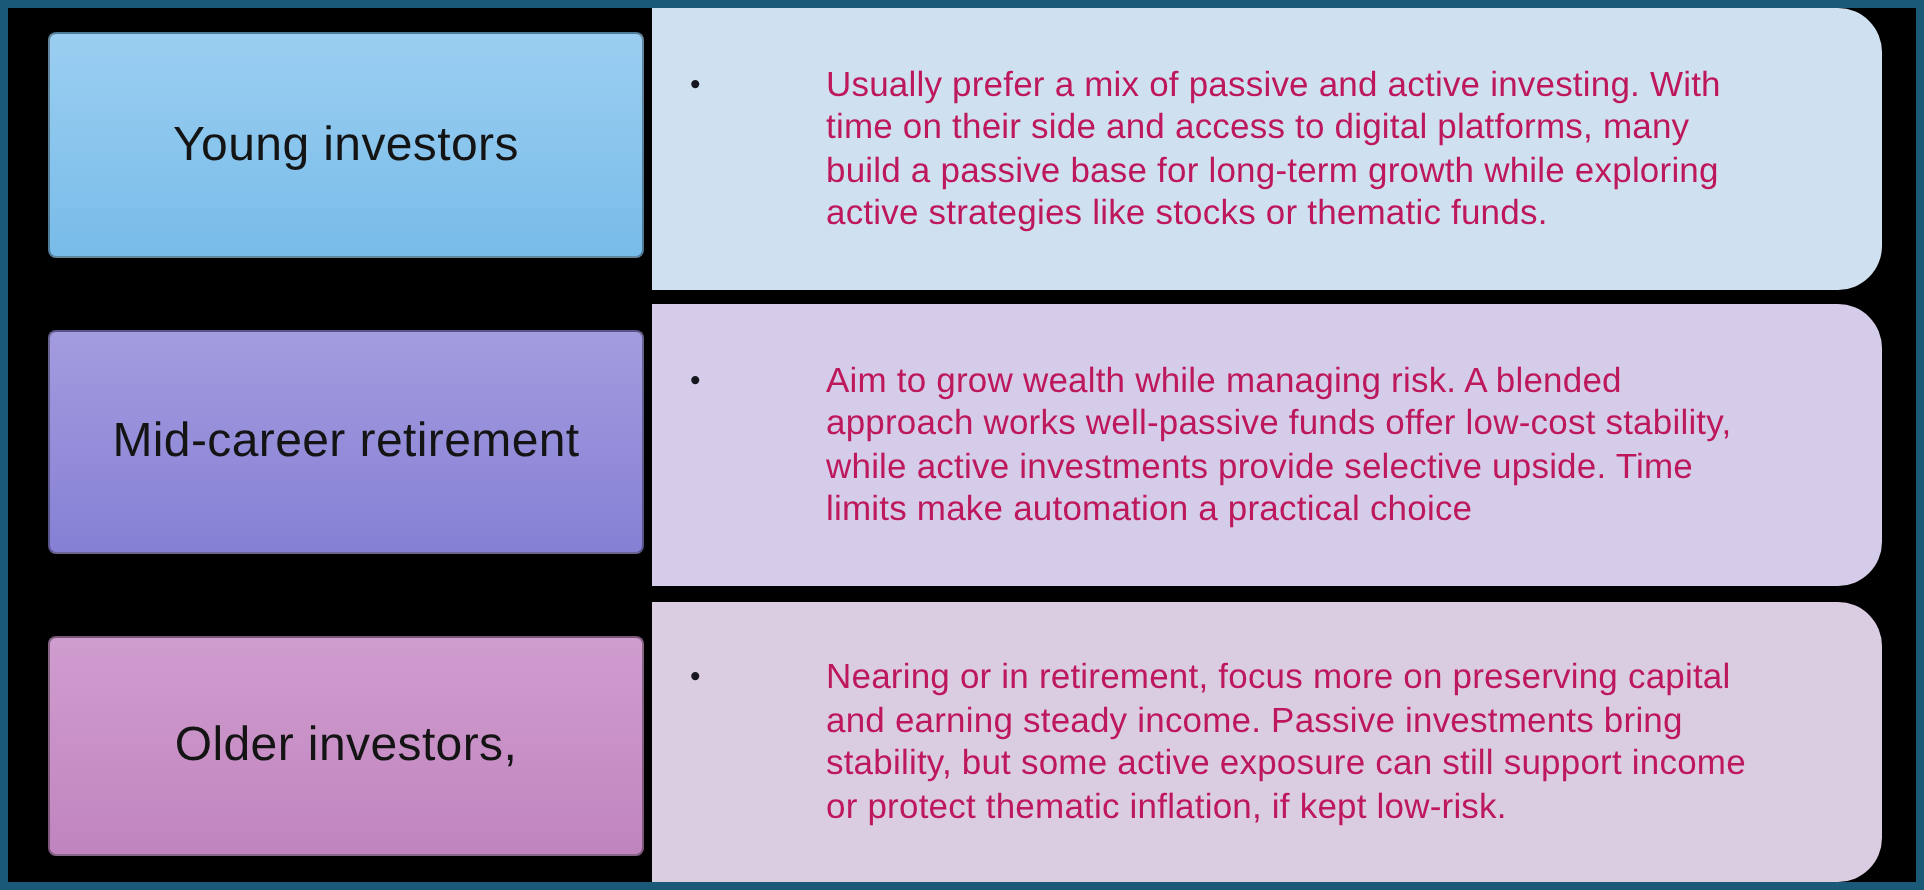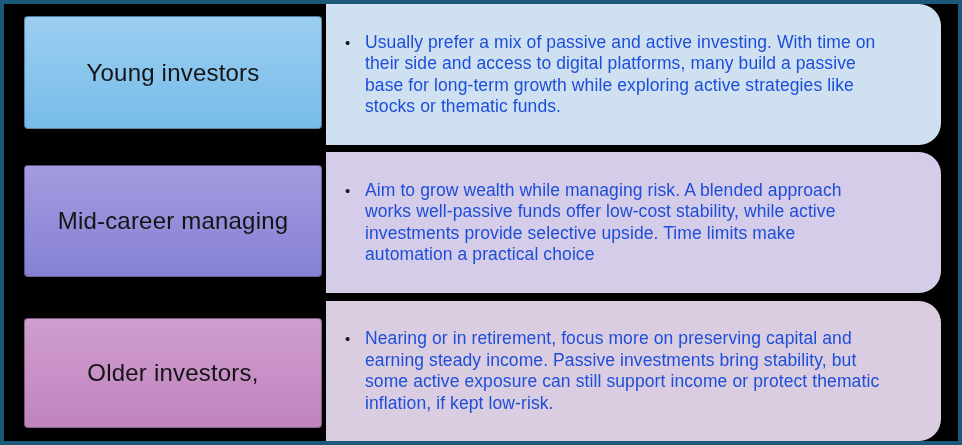--- a/index.html
+++ b/index.html
@@ -65,41 +65,42 @@
   .bullet-marker {
     width: 20px;
     flex: 0 0 20px;
     font-size: 15px;
     line-height: 21.5px;
     color: #16161E;
   }
   .bullet-text {
     font-size: 17.5px;
     line-height: 21.5px;
-    color: #1d4ed8;
+    color: #be185d;
     letter-spacing: 0.1px;
+    margin-left: 48px;
   }
 </style>
 </head>
 <body>
 
 <div class="canvas">
 
   <div class="label-box box-1" style="--grad-top: #9BCEF1; --grad-bottom: #78BCE9; --panel-bg: #CFE1F0;">
     <span class="label-text">Young investors</span>
   </div>
   <div class="content-panel panel-1" style="--grad-top: #9BCEF1; --grad-bottom: #78BCE9; --panel-bg: #CFE1F0;">
     <div class="bullet-item">
       <span class="bullet-marker">•</span>
       <span class="bullet-text">Usually prefer a mix of passive and active investing. With time on their side and access to digital platforms, many build a passive base for long-term growth while exploring active strategies like stocks or thematic funds.</span>
     </div>
   </div>
 
   <div class="label-box box-2" style="--grad-top: #A39CDF; --grad-bottom: #8680D5; --panel-bg: #D5CCE9;">
-    <span class="label-text">Mid-career managing</span>
+    <span class="label-text">Mid-career retirement</span>
   </div>
   <div class="content-panel panel-2" style="--grad-top: #A39CDF; --grad-bottom: #8680D5; --panel-bg: #D5CCE9;">
     <div class="bullet-item">
       <span class="bullet-marker">•</span>
       <span class="bullet-text">Aim to grow wealth while managing risk. A blended approach works well-passive funds offer low-cost stability, while active investments provide selective upside. Time limits make automation a practical choice</span>
     </div>
   </div>
 
   <div class="label-box box-3" style="--grad-top: #D09DCF; --grad-bottom: #C084BE; --panel-bg: #DBCDE1;">
     <span class="label-text">Older investors,</span>

